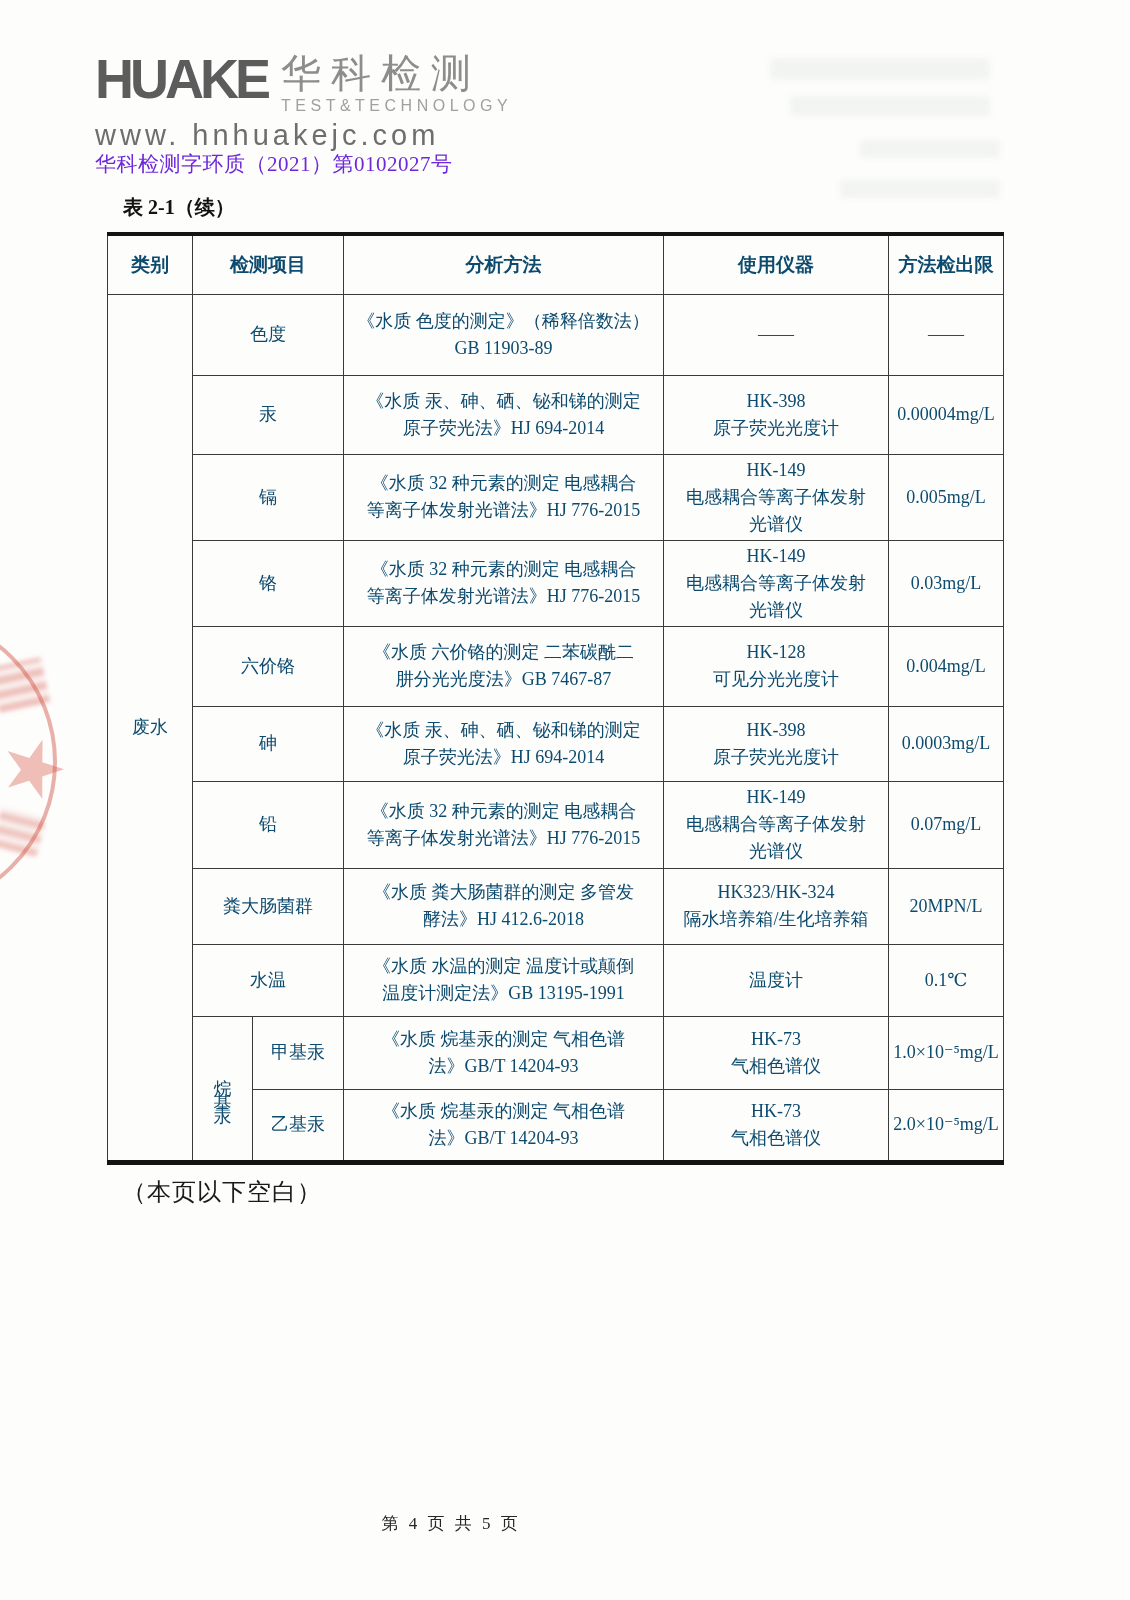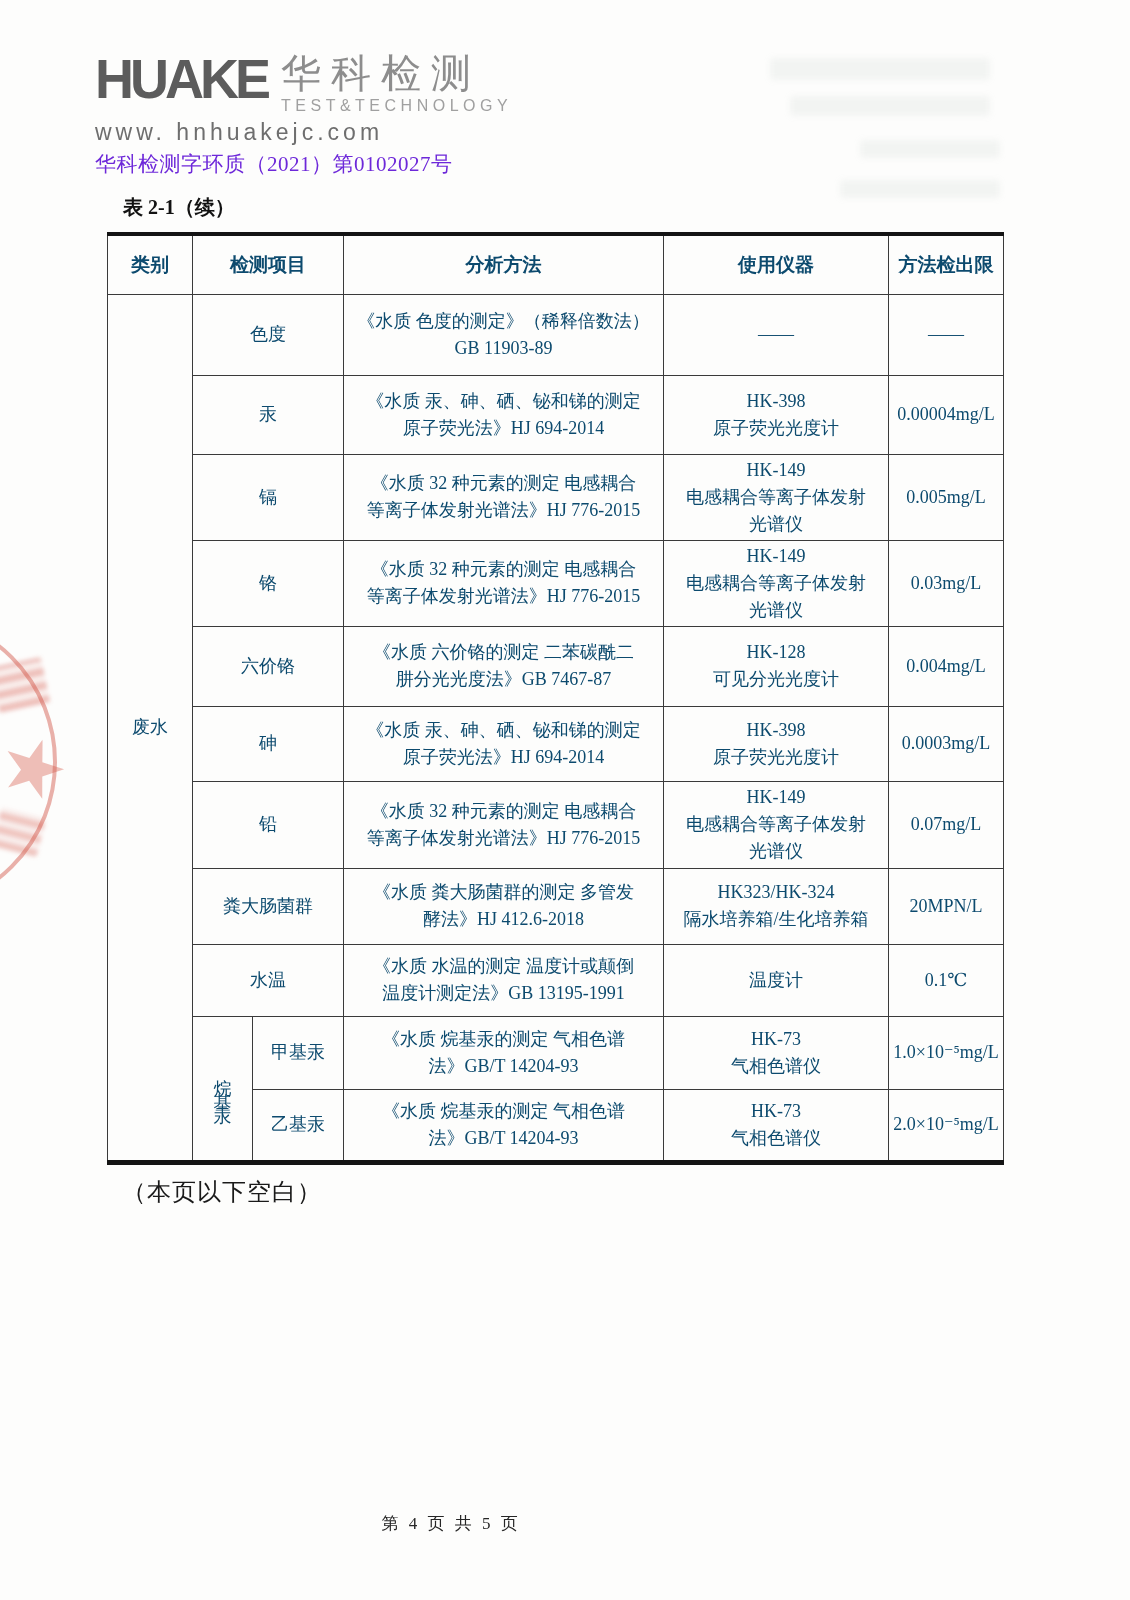--- a/index.html
+++ b/index.html
@@ -33,21 +33,21 @@
   }
   .logo-tagline {
     font-family: "Liberation Sans", sans-serif;
     font-size: 16px;
     letter-spacing: 4.5px;
     color: #a0a0a0;
     margin-top: 1px;
   }
   .logo-site {
     font-family: "Liberation Sans", sans-serif;
-    font-size: 23px;
+    font-size: 29px;
     letter-spacing: 4px;
     color: #6e6e6e;
     margin-top: 4px;
   }
   .doc-number {
     position: absolute; left: 95px; top: 150px;
     font-size: 21px; color: #6d28d9;
     letter-spacing: 0.5px;
   }
   .table-title {

